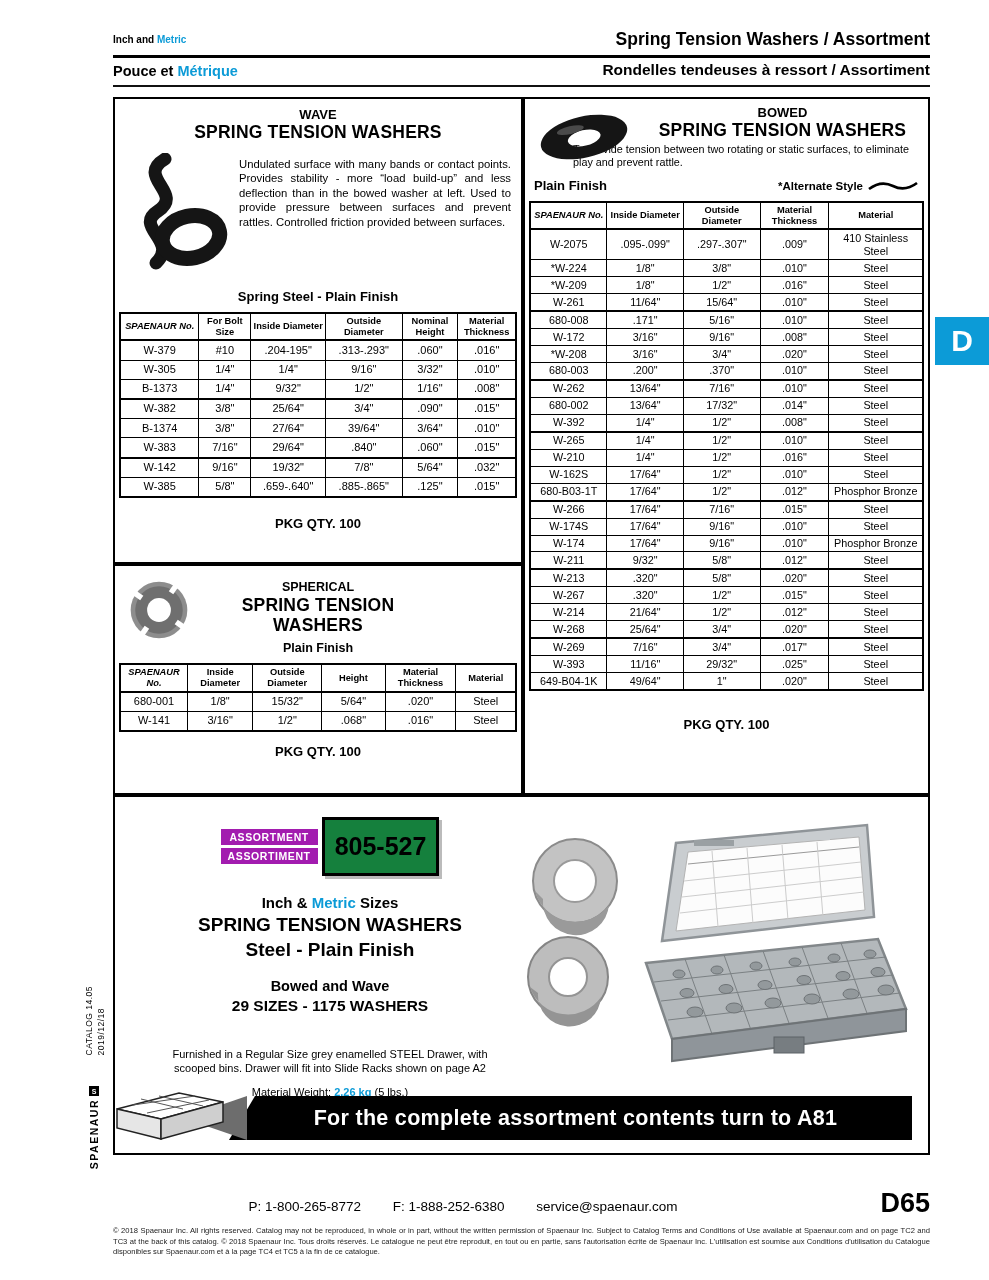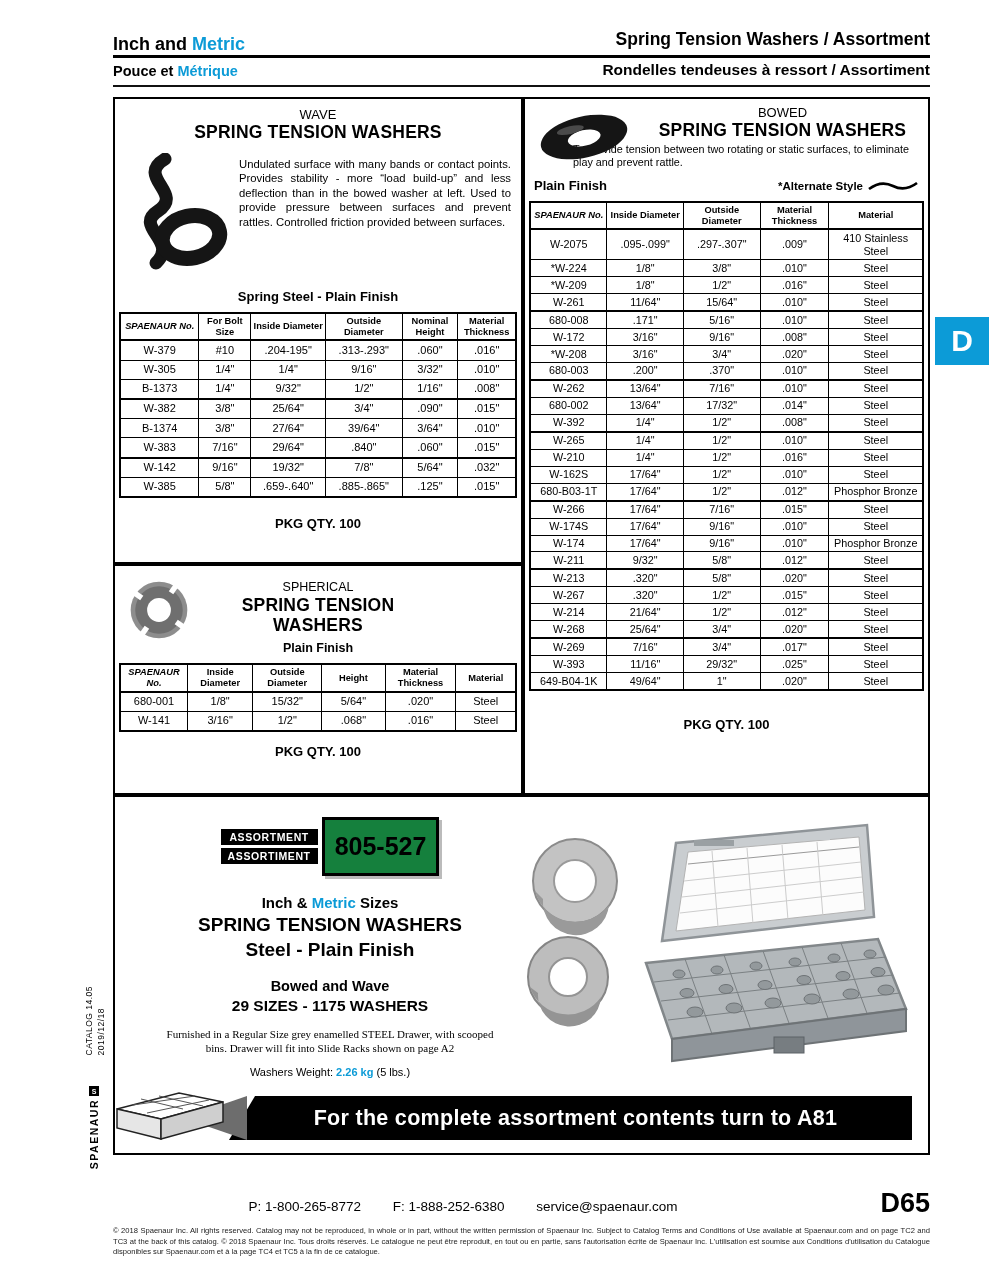--- a/index.html
+++ b/index.html
@@ -1,36 +1,36 @@
 <!DOCTYPE html>
 <html><head>
 <meta charset="utf-8">
 <style>
   html,body{margin:0;padding:0;background:#e8e8e8;}
   .page{position:relative;width:989px;height:1280px;background:#fff;margin:0 auto;
         font-family:"Liberation Sans",sans-serif;color:#000;overflow:hidden;}
 
   
   .hdr-text{position:absolute;left:113px;width:817px;}
-  .hdr-en-left{top:34px;font-size:18px;font-weight:bold;}
+  .hdr-en-left{top:34px;font-size:10px;font-weight:bold;}
   .hdr-fr-left{top:63px;font-size:14.5px;font-weight:bold;}
   .hdr-en-right{top:29px;font-size:17.5px;font-weight:bold;text-align:right;}
   .hdr-fr-right{top:61px;font-size:15.5px;font-weight:bold;text-align:right;}
   .accent{color:#0c9bd7;}
   .rule1{position:absolute;left:113px;top:55px;width:817px;height:3px;background:#000;}
   .rule2{position:absolute;left:113px;top:85px;width:817px;height:2px;background:#111;}
 
   
   .box{position:absolute;border:2px solid #000;background:#fff;box-sizing:border-box;}
   #wave-box{left:113px;top:97px;width:410px;height:467px;}
   #spherical-box{left:113px;top:564px;width:410px;height:231px;}
   #bowed-box{left:523px;top:97px;width:407px;height:698px;}
   #assort-box{left:113px;top:795px;width:817px;height:360px;}
 
-  .kicker{text-align:center;font-weight:normal;font-size:13px;}
+  .kicker{text-align:center;font-weight:bold;font-size:13px;}
   .box-title{text-align:center;font-weight:bold;font-size:17.5px;letter-spacing:.2px;}
   .pkg{text-align:center;font-weight:bold;font-size:13px;margin-top:18px;}
 
   
   .wave-kicker{margin-top:8px;}
   .wave-row{display:flex;margin-top:10px;padding:0 10px;}
   .wave-img{flex:none;width:108px;}
   .wave-desc{flex:1;font-size:11.3px;line-height:1.28;text-align:justify;padding-left:6px;padding-top:4px;}
   .wave-finish{text-align:center;font-weight:bold;font-size:13px;margin-top:14px;}
 
@@ -70,30 +70,30 @@
   .t-sph th:nth-child(5){width:18%}.t-sph th:nth-child(6){width:15%}
 
   .t-bow th:nth-child(1){width:19.5%}.t-bow th:nth-child(2){width:19.5%}
   .t-bow th:nth-child(3){width:19.5%}.t-bow th:nth-child(4){width:17.5%}
   .t-bow th:nth-child(5){width:24%}
 
   
   .a-col{position:absolute;left:10px;top:20px;width:410px;text-align:center;}
   .badge-row{display:flex;align-items:stretch;justify-content:center;}
   .badge-stack{display:flex;flex-direction:column;gap:3px;justify-content:center;}
-  .badge-chip{background:#000000;color:#fff;font-weight:bold;font-size:10.5px;letter-spacing:.6px;
+  .badge-chip{background:#a21caf;color:#fff;font-weight:bold;font-size:10.5px;letter-spacing:.6px;
               padding:2px 7px;}
   .badge-num{border:3px solid #000;font-weight:bold;font-size:25px;display:flex;align-items:center;
              padding:12px 10px;margin-left:4px;background:#15803d;box-shadow:3px 3px 0 #bbb;}
   .a-sizes{font-weight:bold;font-size:15px;margin-top:18px;}
   .a-title{font-weight:bold;font-size:19px;margin-top:3px;}
   .a-finish{font-weight:bold;font-size:19px;margin-top:3px;}
   .a-styles{font-weight:bold;font-size:14.5px;margin-top:17px;}
   .a-count{font-weight:bold;font-size:15.5px;margin-top:3px;}
-  .a-desc{font-size:11px;line-height:1.3;margin:12px auto 0;width:330px;font-family:Liberation Serif, serif;}
+  .a-desc{font-size:11px;line-height:1.3;margin:32px auto 0;width:330px;}
   .a-ship{font-size:11px;margin-top:10px;}
   .a-ship .wt{color:#0c9bd7;font-weight:bold;}
   .a-washers{position:absolute;left:398px;top:40px;}
   .a-drawer{position:absolute;right:14px;top:12px;}
 
   .banner{position:absolute;left:4px;right:16px;bottom:6px;height:58px;display:flex;align-items:center;}
   .banner-icon{flex:none;z-index:2;margin-left:-8px;}
   .banner-wedge{flex:none;width:64px;height:44px;background:#6d6d6d;
                 clip-path:polygon(0 50%,100% 0,100% 100%);margin-left:-46px;z-index:1;}
   .banner-bar{flex:1;height:44px;background:#000;color:#fff;display:flex;align-items:center;
@@ -501,21 +501,21 @@
           <div class="badge-chip">ASSORTIMENT</div>
         </div>
         <div class="badge-num">805-527</div>
       </div>
       <div class="a-sizes"><span>Inch &amp; </span><span class="accent">Metric</span><span> Sizes</span></div>
       <div class="a-title">SPRING TENSION WASHERS</div>
       <div class="a-finish">Steel - Plain Finish</div>
       <div class="a-styles">Bowed and Wave</div>
       <div class="a-count">29 SIZES - 1175 WASHERS</div>
       <div class="a-desc">Furnished in a Regular Size grey enamelled STEEL Drawer, with scooped bins. Drawer will fit into Slide Racks shown on page A2</div>
-      <div class="a-ship"><span>Washers Weight: </span><span class="wt">2.26 kg</span><span> (5 lbs.)</span></div>
+      <div class="a-ship"><span>Material Weight: </span><span class="wt">2.26 kg</span><span> (5 lbs.)</span></div>
     </div>
 
     <div class="a-washers">
       <svg width="115" height="190" viewBox="0 0 115 190">
         <circle cx="62" cy="44" r="42" fill="#c3c3c3" stroke="#8b8b8b" stroke-width="2"></circle>
         <path d="M22 54 A42 42 0 0 0 96 68 A30 30 0 0 1 30 62 Z" fill="#9a9a9a"></path>
         <circle cx="62" cy="44" r="21" fill="#fff" stroke="#9a9a9a" stroke-width="2"></circle>
         <circle cx="55" cy="140" r="40" fill="#bdbdbd" stroke="#858585" stroke-width="2"></circle>
         <path d="M17 150 A40 40 0 0 0 88 160 A28 28 0 0 1 25 156 Z" fill="#949494"></path>
         <circle cx="55" cy="140" r="19" fill="#fff" stroke="#949494" stroke-width="2"></circle>

